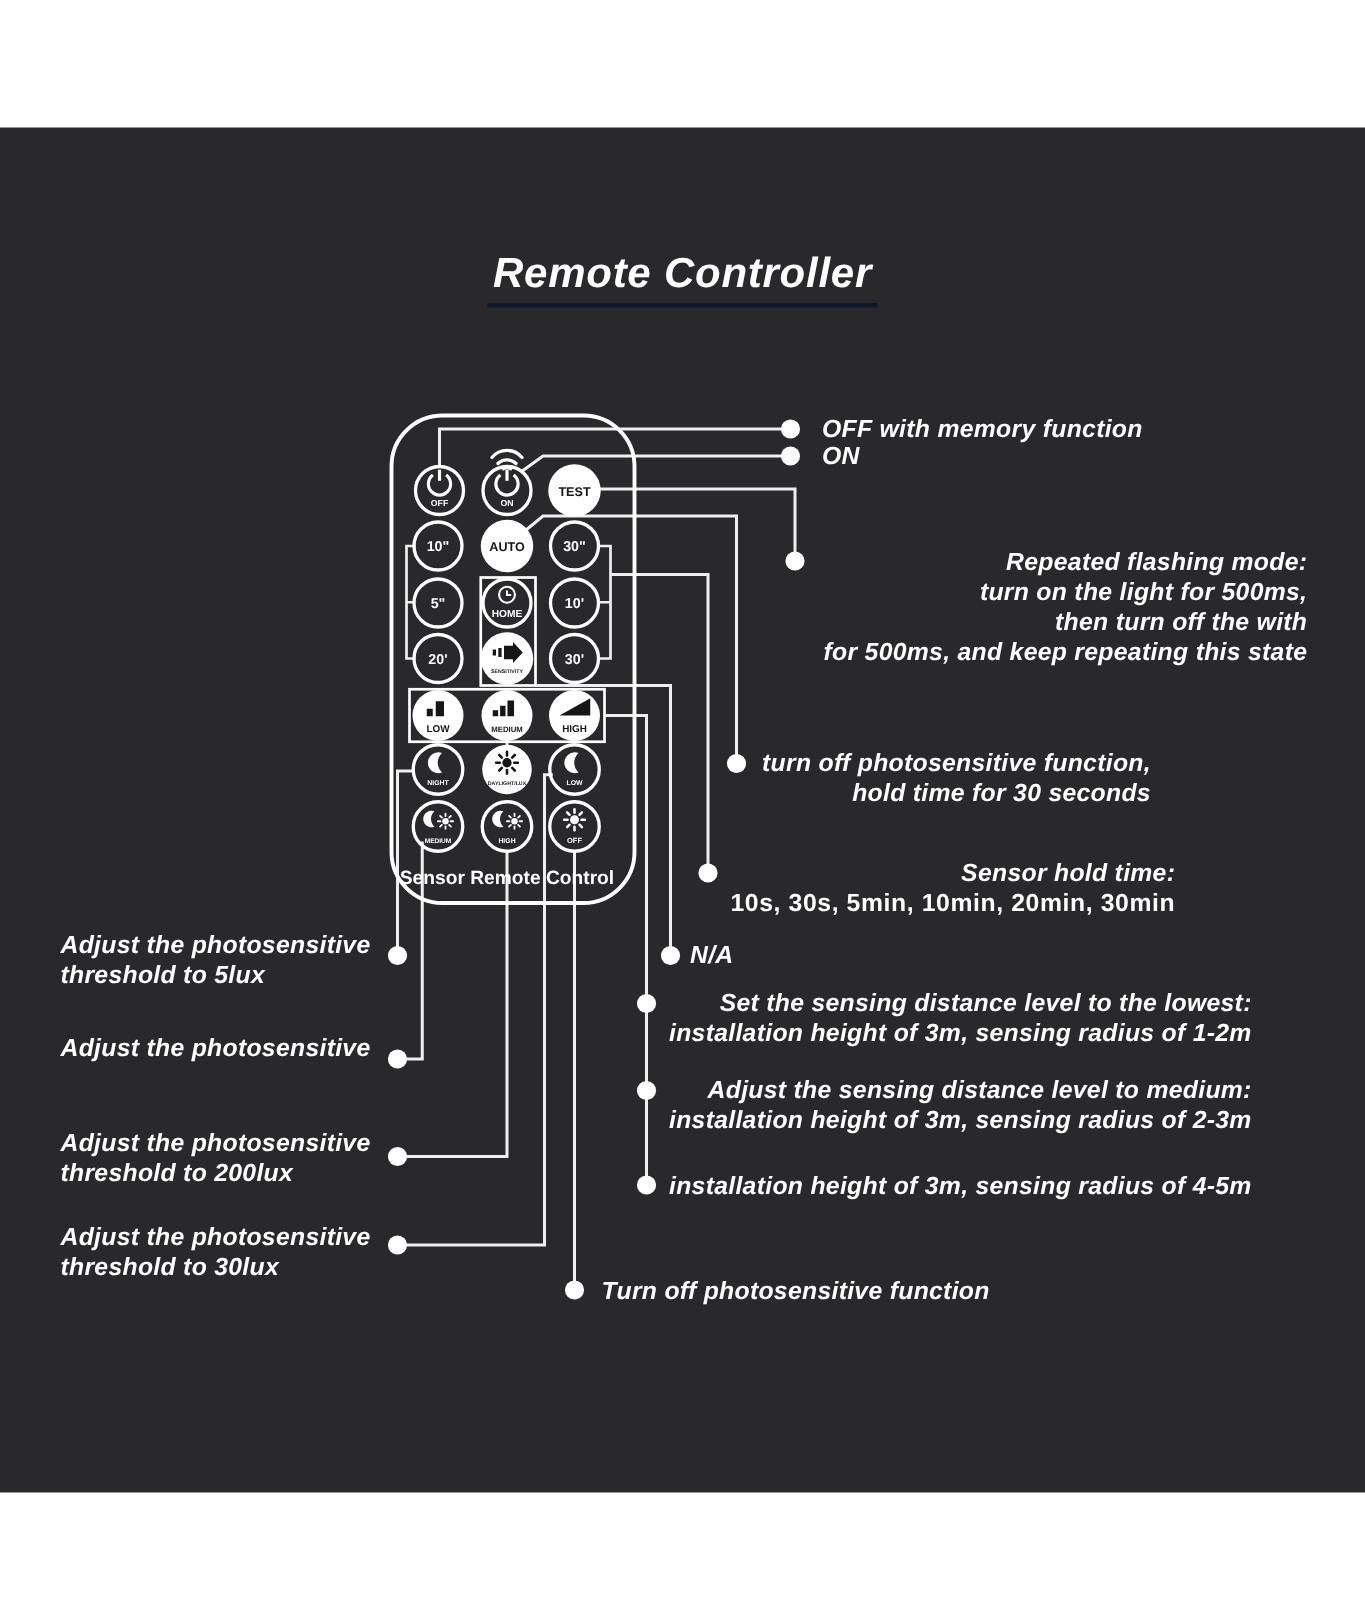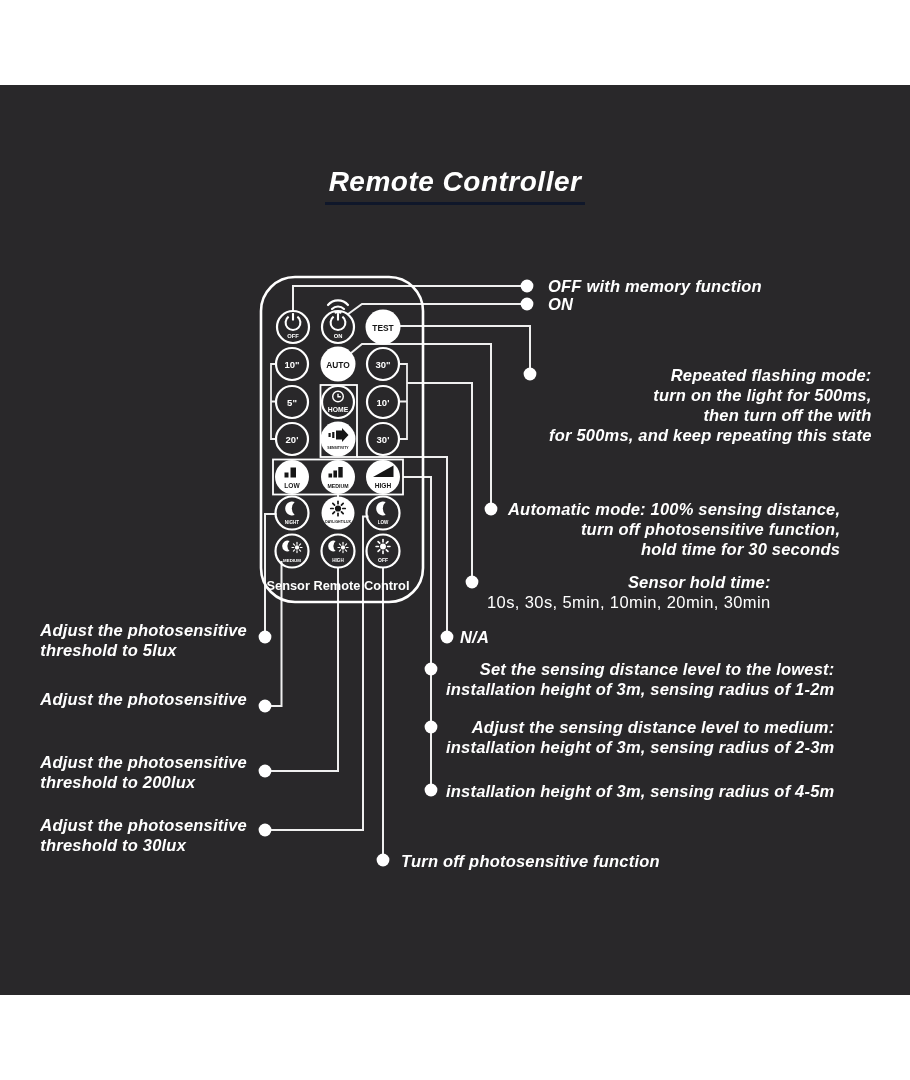--- a/index.html
+++ b/index.html
@@ -6,21 +6,21 @@
   .stage{position:relative;width:910px;height:1080px;background:#ffffff;overflow:hidden;
          font-family:"Liberation Sans",sans-serif;}
   .panel{position:absolute;left:0;top:85px;width:910px;height:910px;background:#29282a;}
   .diagram-svg{position:absolute;left:0;top:0;}
   .title{position:absolute;left:0;top:166px;width:100%;text-align:center;color:#fff;}
   .title span{display:inline-block;font-size:28px;font-weight:bold;font-style:italic;
               border-bottom:3px solid #0f172a;padding:0 4px 4px 4px;letter-spacing:0.5px;}
   .ann{position:absolute;color:#fff;font-weight:bold;font-style:italic;
        font-size:16.5px;line-height:20px;white-space:nowrap;letter-spacing:0.2px;text-align:right;}
   .ann.ra{text-align:left;}
-  .plain{font-weight:normal;font-style:normal;font-size:16.5px;letter-spacing:0.4px;}
+  .plain{font-weight:bold;font-style:normal;font-size:16.5px;letter-spacing:0.4px;}
 </style>
 </head>
 <body>
 
 <div class="stage">
   <div class="panel"></div>
 
   <div class="title">
     <span>Remote Controller</span>
   </div>
@@ -229,21 +229,20 @@
   <div class="ann" style="left:548px;top:294px">
     <div>ON</div>
   </div>
   <div class="ann" style="left:549px;top:365px">
     <div>Repeated flashing mode:</div>
     <div>turn on the light for 500ms,</div>
     <div>then turn off the with</div>
     <div>for 500ms, and keep repeating this state</div>
   </div>
   <div class="ann" style="left:508px;top:499px">
-    <div>Automatic mode: 100% sensing distance,</div>
     <div>turn off photosensitive function,</div>
     <div>hold time for 30 seconds</div>
   </div>
   <div class="ann" style="left:487px;top:572px">
     <div>Sensor hold time:</div>
     <div class="plain">10s, 30s, 5min, 10min, 20min, 30min</div>
   </div>
   <div class="ann" style="left:460px;top:627px">
     <div>N/A</div>
   </div>

